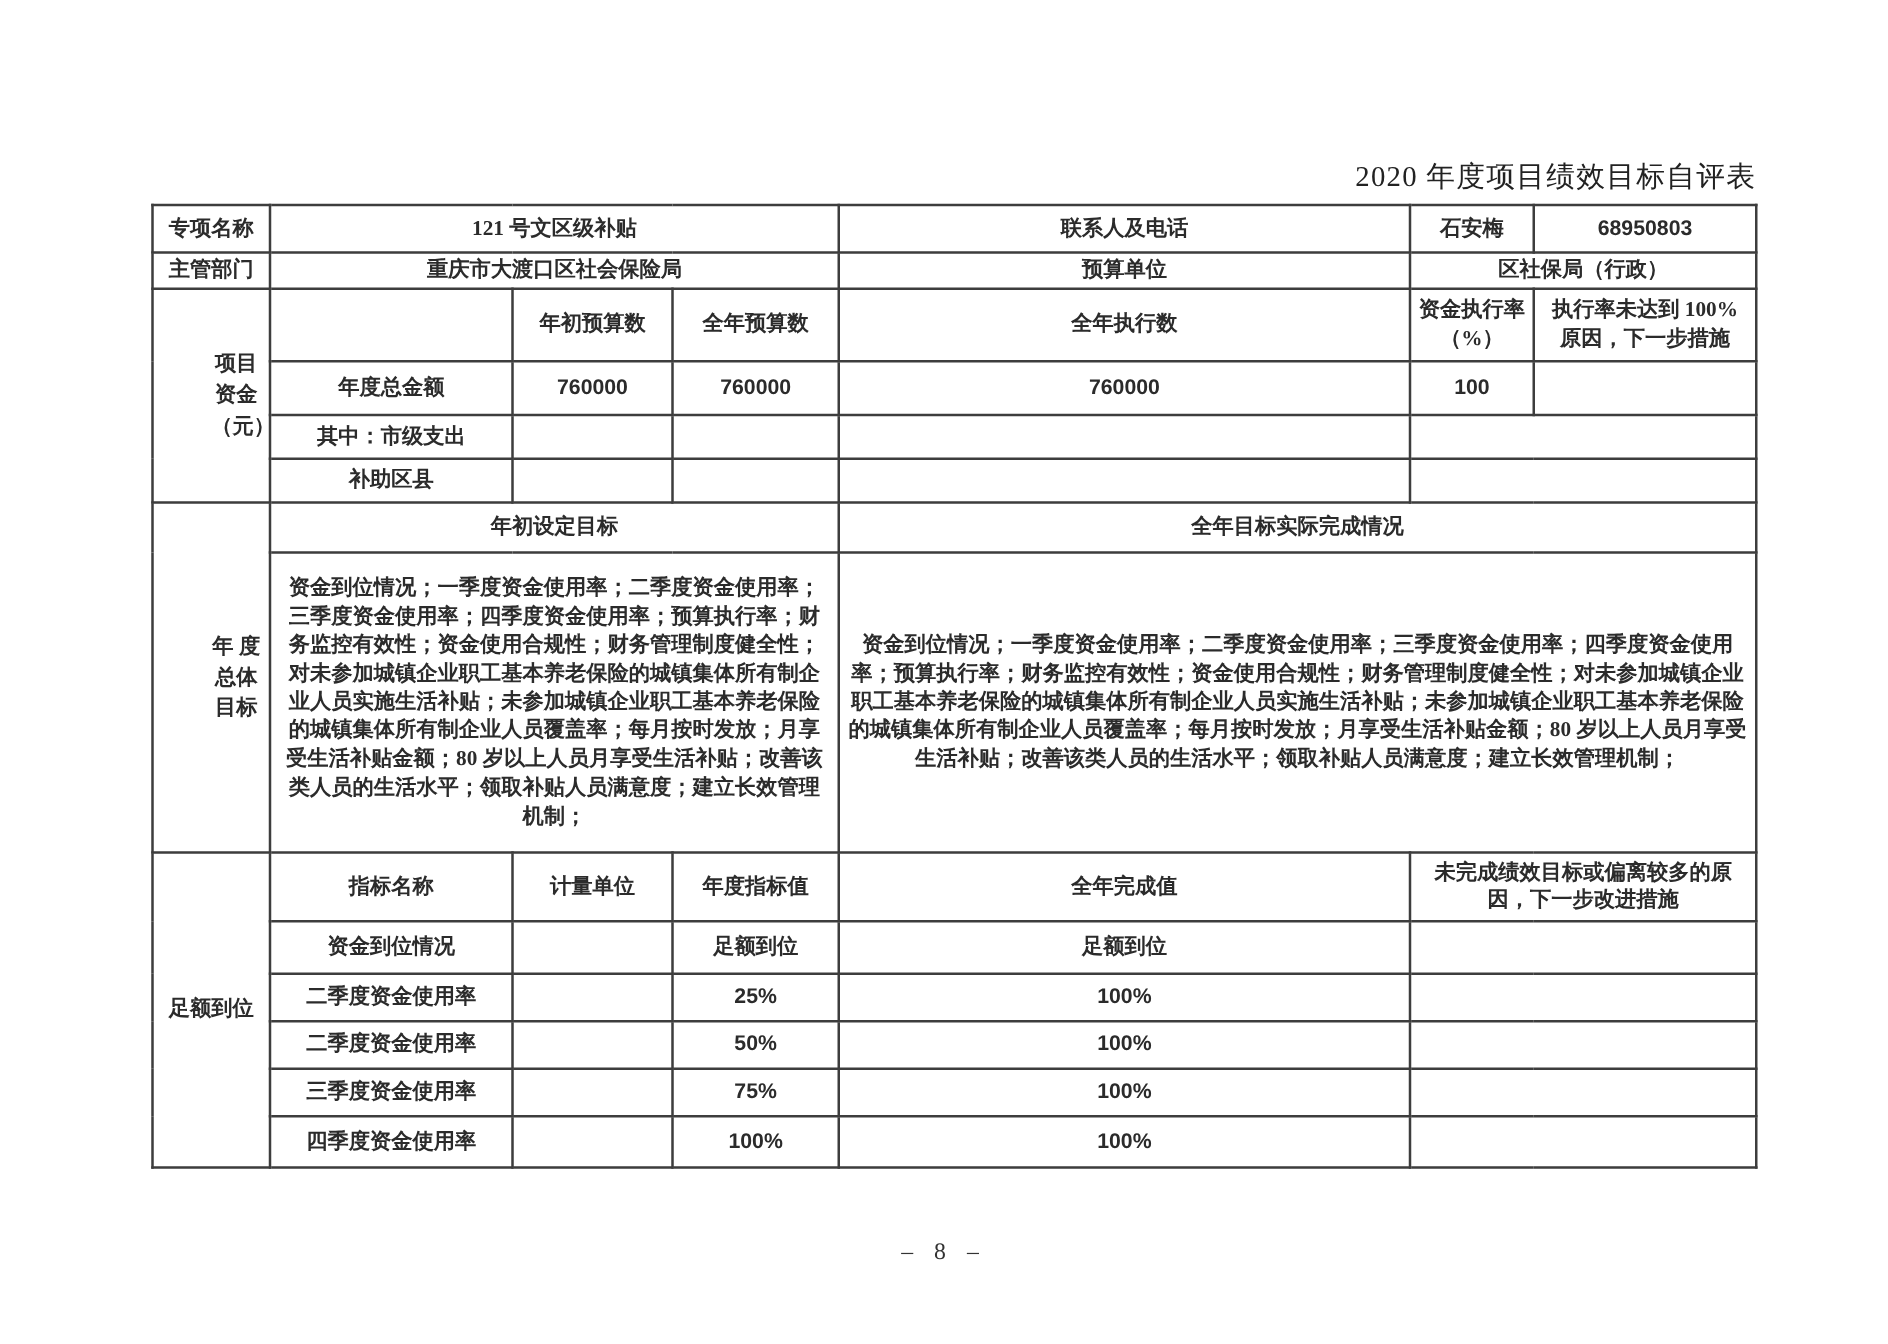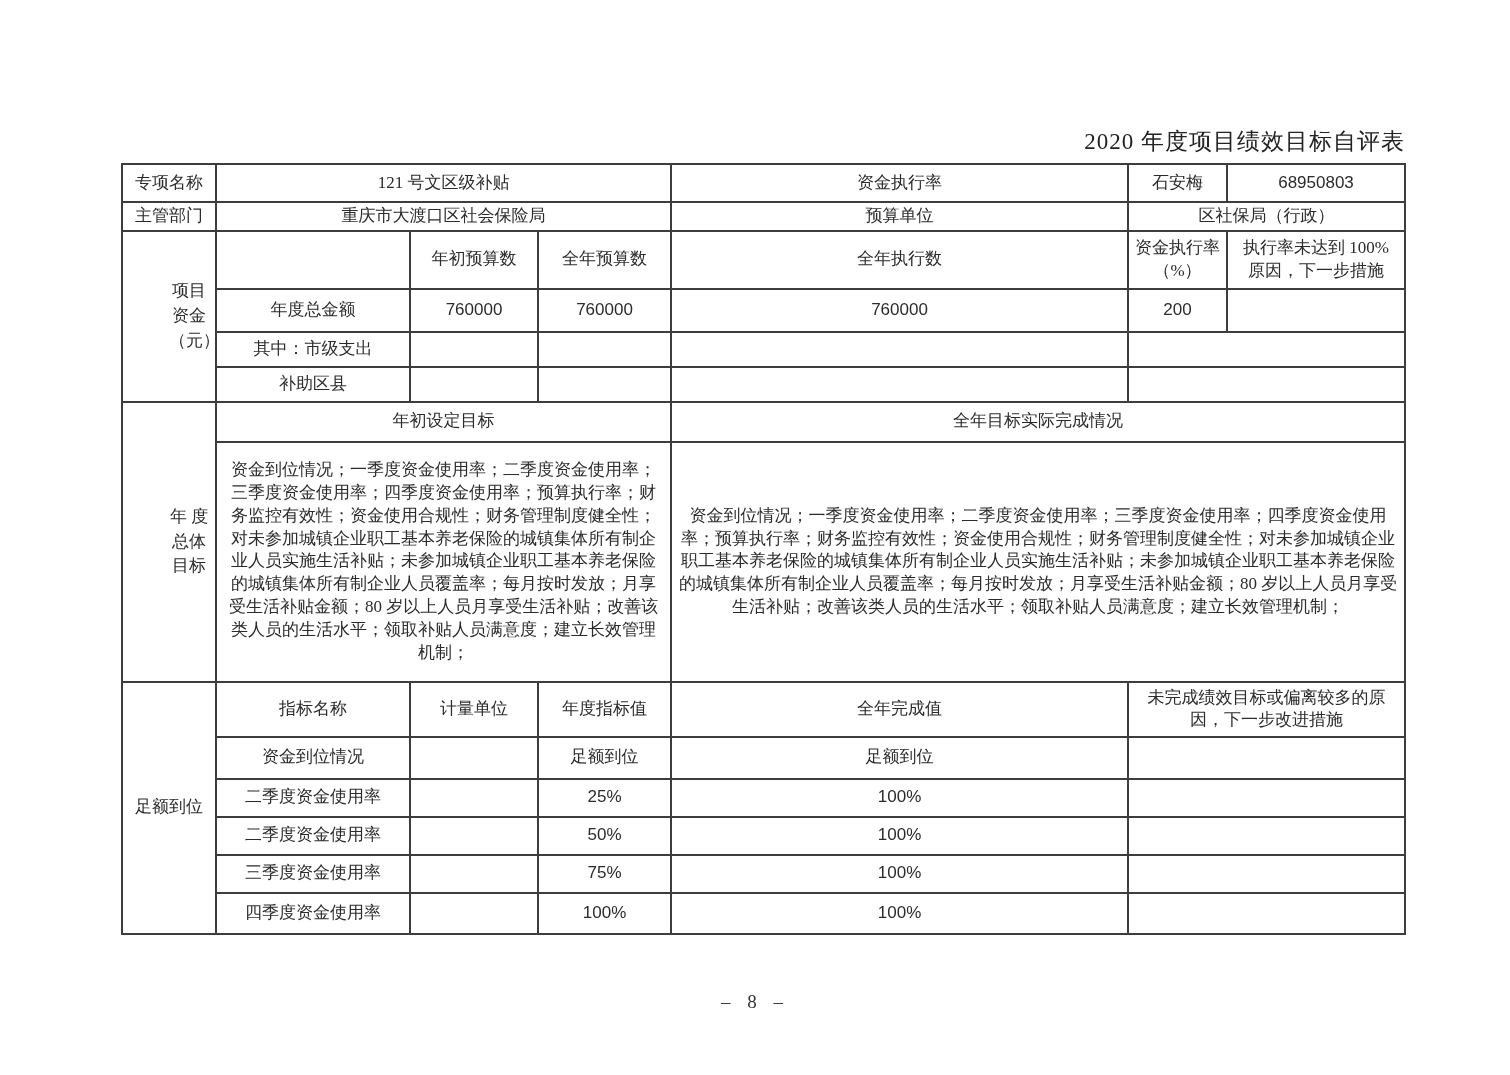--- a/index.html
+++ b/index.html
@@ -7,21 +7,21 @@
     width:1510px;height:1075px;background:#ffffff;position:relative;
     font-family:"Liberation Serif","DejaVu Serif",serif;
     color:#2b2b2b;overflow:hidden;
   }
   .page-title{
     position:absolute;top:126px;left:122px;width:1283px;
     text-align:right;font-size:23px;letter-spacing:1px;color:#222;
   }
   table.main{
     position:absolute;left:121px;top:163px;width:1283px;
-    border-collapse:collapse;table-layout:fixed;
+    border-collapse:collapse;table-layout:fixed;font-weight:bold;
   }
   table.main td{
     border:2px solid #3d3d3d;
     text-align:center;vertical-align:middle;
     font-size:17px;line-height:1.35;
     padding:2px 6px;color:#2b2b2b;
     overflow:hidden;
   }
   td.num{font-family:"Liberation Sans","DejaVu Sans",sans-serif;font-size:16px;}
   td.goal{
@@ -48,21 +48,21 @@
     <col style="width:133px">
       <col style="width:457px">
       <col style="width:99px">
     <col style="width:178px">
   </colgroup>
 
   <tbody>
       <tr style="height:38px">
     <td>专项名称</td>
     <td colspan="3">121 号文区级补贴</td>
-    <td>资金执行率</td>
+    <td>联系人及电话</td>
     <td>石安梅</td>
     <td class="num">68950803</td>
   </tr>
 
   <tr style="height:21px">
     <td>主管部门</td>
     <td colspan="3">重庆市大渡口区社会保险局</td>
     <td>预算单位</td>
     <td colspan="2">区社保局（行政）</td>
   </tr>
@@ -78,21 +78,21 @@
     <td>全年执行数</td>
     <td class="small-head">资金执行率（%）</td>
     <td class="small-head">执行率未达到 100% 原因，下一步措施</td>
   </tr>
 
   <tr style="height:43px">
     <td>年度总金额</td>
     <td class="num">760000</td>
     <td class="num">760000</td>
     <td class="num">760000</td>
-    <td class="num">200</td>
+    <td class="num">100</td>
     <td></td>
   </tr>
 
   <tr style="height:35px">
     <td>其中：市级支出</td>
     <td></td>
     <td></td>
     <td></td>
     <td colspan="2"></td>
   </tr>

